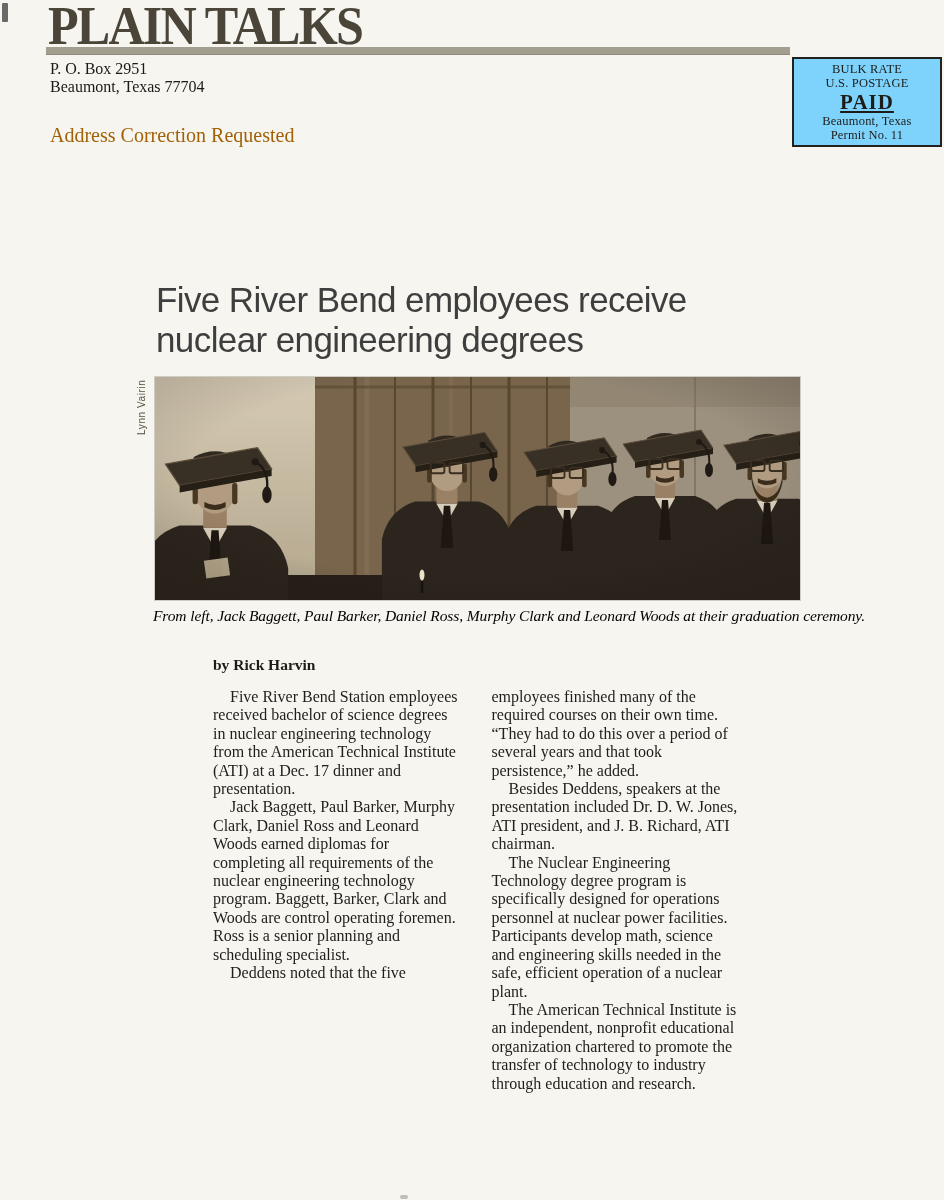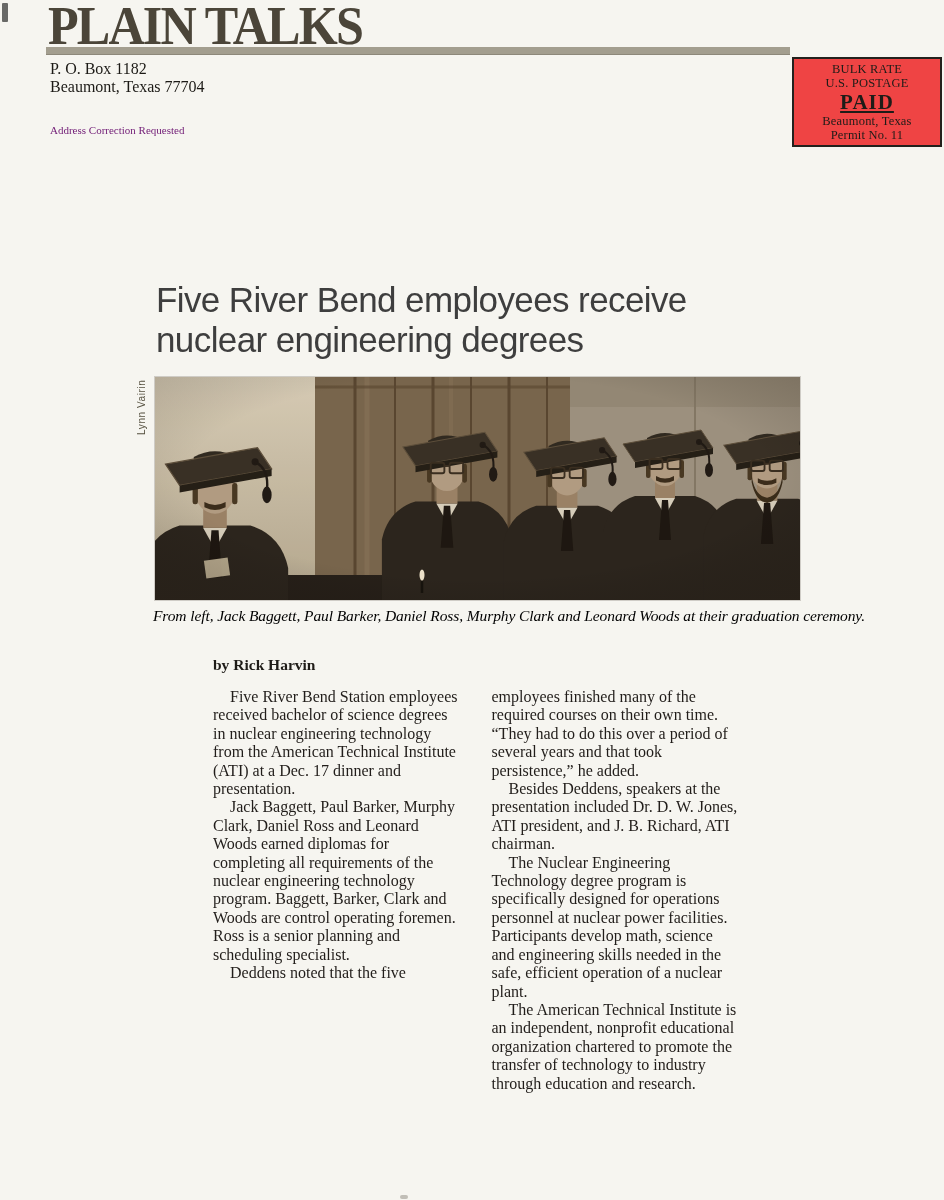--- a/index.html
+++ b/index.html
@@ -33,25 +33,25 @@
     border-bottom:1px solid #8d887a;
   }
   .scan-artifact{
     position:absolute;left:2px;top:3px;width:6px;height:19px;
     background:#3a3a3a;opacity:.75;border-radius:1px;
   }
   
   .addr{position:absolute;left:50px;font-size:16px;line-height:17px;color:#1c1a16;}
   .addr-1{top:60px;}
   .addr-2{top:78px;}
-  .addr-corr{position:absolute;left:50px;top:124px;font-size:11px;color:#701a75;}
+  .addr-corr{position:absolute;left:50px;top:124px;font-size:20px;color:#a16207;}
   
   .stamp{
     position:absolute;left:792px;top:57px;width:146px;height:86px;
-    border:2px solid #23211d;background:#ef4444;
+    border:2px solid #23211d;background:#7dd3fc;
     display:flex;flex-direction:column;justify-content:center;align-items:center;
     text-align:center;color:#1e1c18;
   }
   .stamp .s-small{font-size:12.5px;line-height:14.5px;letter-spacing:.2px;}
   .stamp .s-paid{font-size:21px;line-height:23px;font-weight:700;letter-spacing:1px;text-decoration:underline;}
   
   .headline{
     position:absolute;left:156px;top:280px;
     font-family:"Liberation Sans", sans-serif;
     font-size:35px;line-height:40px;
@@ -95,21 +95,21 @@
 </head>
 <body>
 
 <div class="page">
 
   <div class="scan-artifact"></div>
 
   <div class="masthead-title">PLAIN TALKS</div>
   <div class="masthead-rule"></div>
 
-  <div class="addr addr-1">P. O. Box 1182</div>
+  <div class="addr addr-1">P. O. Box 2951</div>
   <div class="addr addr-2">Beaumont, Texas 77704</div>
   <div class="addr-corr">Address Correction Requested</div>
 
   <div class="stamp">
     <div class="s-small">BULK RATE</div>
     <div class="s-small">U.S. POSTAGE</div>
     <div class="s-paid">PAID</div>
     <div class="s-small">Beaumont, Texas</div>
     <div class="s-small">Permit No. 11</div>
   </div>

